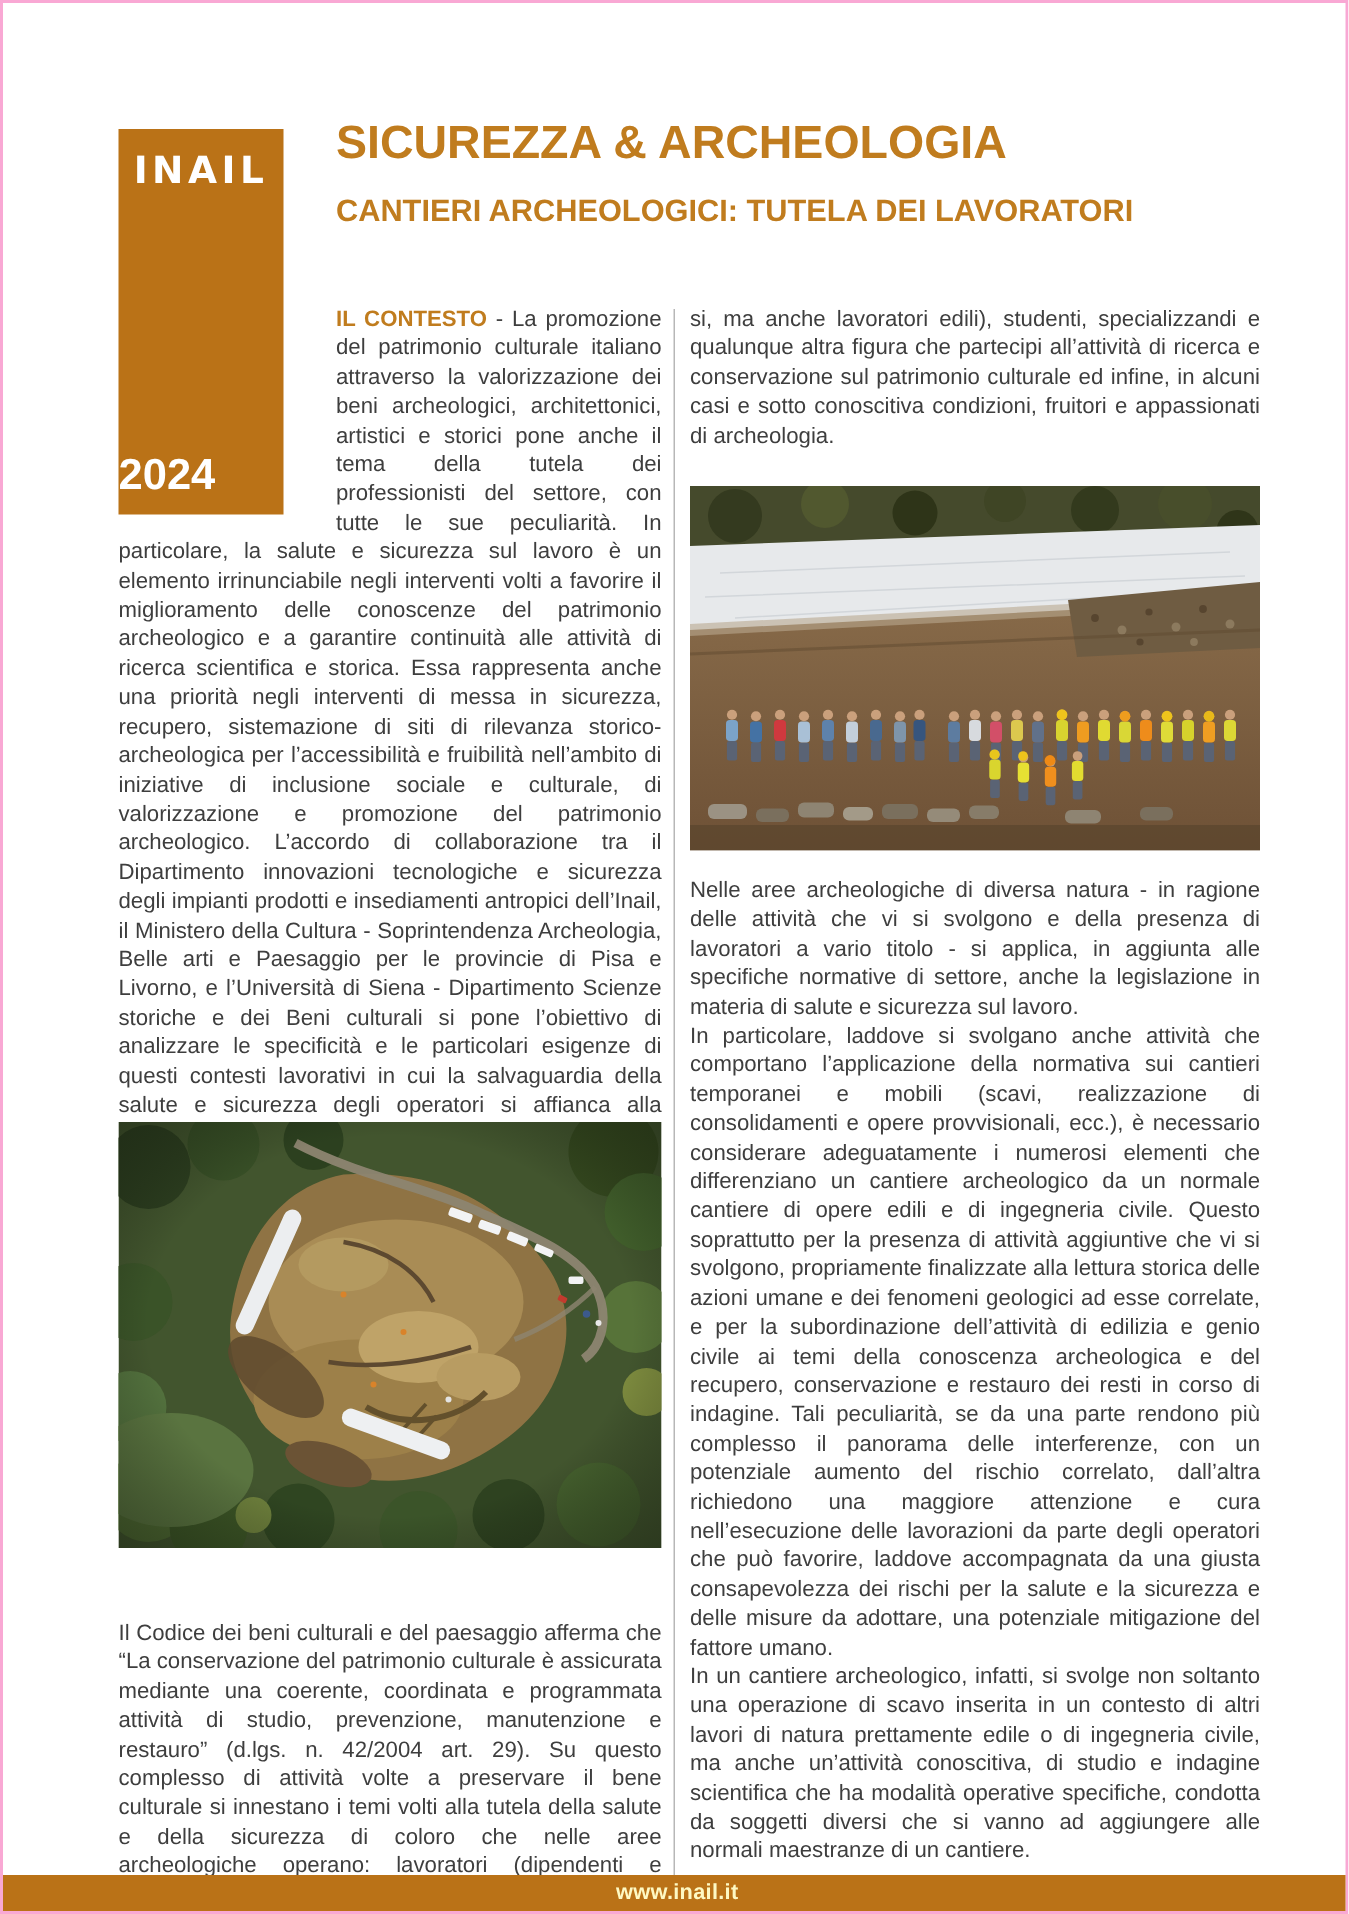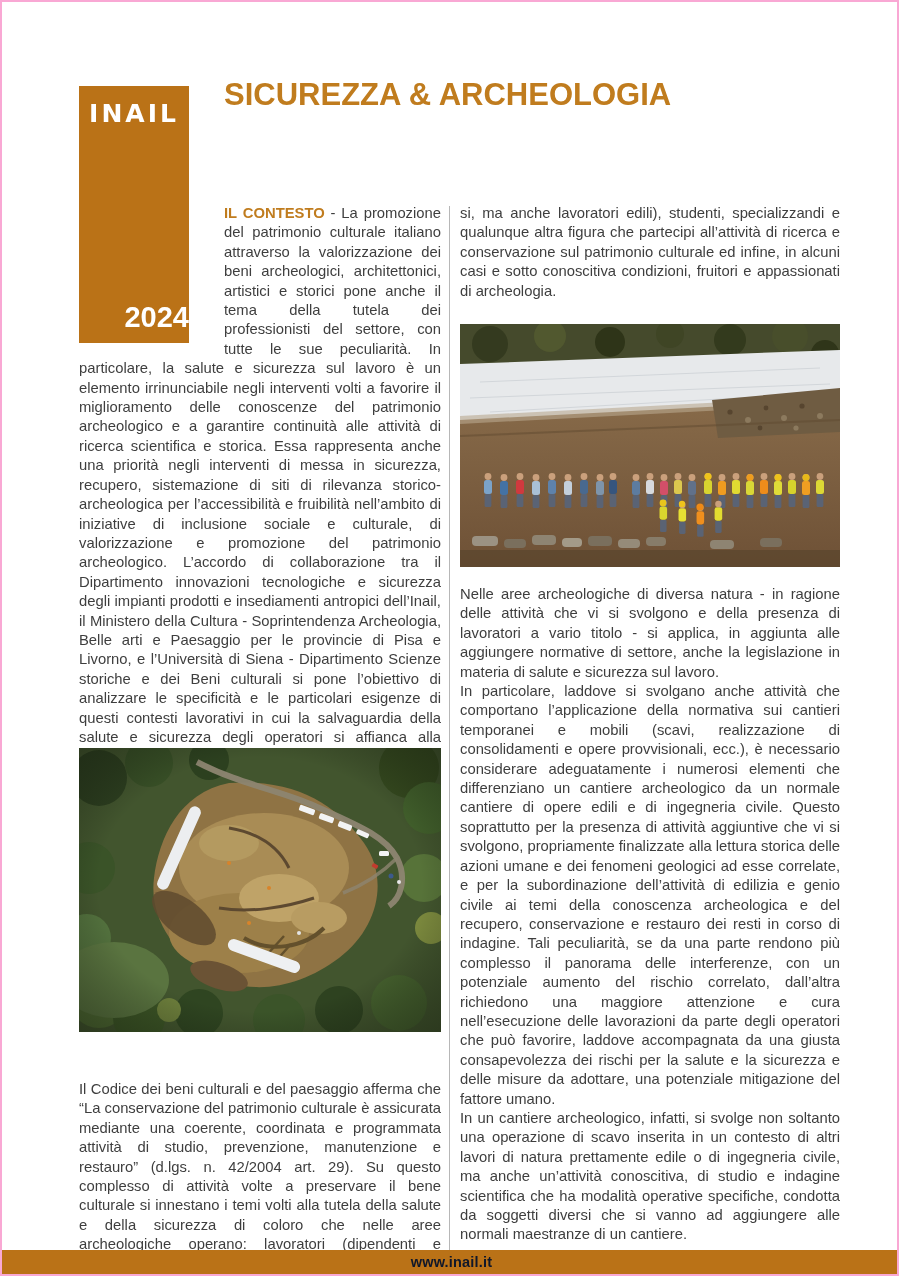--- a/index.html
+++ b/index.html
@@ -16,21 +16,21 @@
   .logo-box{
     position:absolute;left:77px;top:84px;width:110px;height:257px;
     background:var(--accent-orange,#ba7217);
   }
   .logo-text{
     margin-top:13px;text-align:center;
     font-family:"DejaVu Sans",sans-serif;
     font-weight:800;font-size:25px;letter-spacing:3px;color:#ffffff;
   }
   .year{
-    position:absolute;bottom:9px;left:0;width:100%;text-align:right;
+    position:absolute;bottom:9px;left:0;width:100%;text-align:left;
     font-weight:700;font-size:29px;color:#ffffff;
   }
   .title{
     position:absolute;left:222px;top:76px;width:640px;
     font-weight:700;font-size:31px;line-height:34px;
     color:var(--title-orange,#bf7b1e);
   }
   .subtitle{
     position:absolute;left:222px;top:126px;width:640px;
     font-weight:700;font-size:20.5px;line-height:26.5px;
@@ -56,34 +56,35 @@
   .photo{position:absolute;display:block;}
   .photo-aerial{left:77px;top:746px;width:362px;height:284px;}
   .photo-group{left:458px;top:322px;width:380px;height:243px;}
   
   .footer{
     position:absolute;left:0;bottom:0;width:899px;height:24px;
     background:var(--accent-orange,#ba7217);z-index:3;
     display:flex;align-items:center;justify-content:center;
   }
   .footer-url{
-    color:#0f172a;font-weight:700;font-size:14.5px;letter-spacing:.2px;
+    color:#fef9c3;font-weight:700;font-size:14.5px;letter-spacing:.2px;
   }
 </style>
 </head>
 <body>
 
 <div class="page">
 
   <div class="logo-box">
     <div class="logo-text">INAIL</div>
     <div class="year">2024</div>
   </div>
   <div class="title">SICUREZZA &amp; ARCHEOLOGIA</div>
   <div class="subtitle">
+    <div>CANTIERI ARCHEOLOGICI: TUTELA DEI LAVORATORI</div>
   </div>
 
   <div class="divider"></div>
 
   <div class="col-left-top body-text">
     <div class="wrap-spacer"></div>
     <p><span class="ctx">IL CONTESTO</span><span> - La promozione del patrimonio culturale italiano attraverso la valorizzazione dei beni archeologici, architettonici, artistici e storici pone anche il tema della tutela dei professionisti del settore, con tutte le sue peculiarità. In particolare, la salute e sicurezza sul lavoro è un elemento irrinunciabile negli interventi volti a favorire il miglioramento delle conoscenze del patrimonio archeologico e a garantire continuità alle attività di ricerca scientifica e storica. Essa rappresenta anche una priorità negli interventi di messa in sicurezza, recupero, sistemazione di siti di rilevanza storico-archeologica per l’accessibilità e fruibilità nell’ambito di iniziative di inclusione sociale e culturale, di valorizzazione e promozione del patrimonio archeologico. L’accordo di collaborazione tra il Dipartimento innovazioni tecnologiche e sicurezza degli impianti prodotti e insediamenti antropici dell’Inail, il Ministero della Cultura - Soprintendenza Archeologia, Belle arti e Paesaggio per le provincie di Pisa e Livorno, e l’Università di Siena - Dipartimento Scienze storiche e dei Beni culturali si pone l’obiettivo di analizzare le specificità e le particolari esigenze di questi contesti lavorativi in cui la salvaguardia della salute e sicurezza degli operatori si affianca alla salvaguardia del bene culturale.</span></p>
   </div>
 
   <svg class="photo photo-aerial" viewBox="0 0 362 284" aria-hidden="true">
@@ -250,21 +251,21 @@
         <rect x="102" y="214" width="20" height="9" rx="4" fill="#a39a88"></rect>
       <rect x="128" y="212" width="24" height="10" rx="4" fill="#7a6f5d"></rect>
         <rect x="158" y="215" width="22" height="9" rx="4" fill="#958b79"></rect>
       <rect x="186" y="213" width="20" height="9" rx="4" fill="#877c69"></rect>
         <rect x="250" y="216" width="24" height="9" rx="4" fill="#8e8472"></rect>
       <rect x="300" y="214" width="22" height="9" rx="4" fill="#7a6f5d"></rect>
     </g>
   </svg>
 
   <div class="col-right-bottom body-text">
-    <p>Nelle aree archeologiche di diversa natura - in ragione delle attività che vi si svolgono e della presenza di lavoratori a vario titolo - si applica, in aggiunta alle aggiungere normative di settore, anche la legislazione in materia di salute e sicurezza sul lavoro.</p>
+    <p>Nelle aree archeologiche di diversa natura - in ragione delle attività che vi si svolgono e della presenza di lavoratori a vario titolo - si applica, in aggiunta alle specifiche normative di settore, anche la legislazione in materia di salute e sicurezza sul lavoro.</p>
     <p>In particolare, laddove si svolgano anche attività che comportano l’applicazione della normativa sui cantieri temporanei e mobili (scavi, realizzazione di consolidamenti e opere provvisionali, ecc.), è necessario considerare adeguatamente i numerosi elementi che differenziano un cantiere archeologico da un normale cantiere di opere edili e di ingegneria civile. Questo soprattutto per la presenza di attività aggiuntive che vi si svolgono, propriamente finalizzate alla lettura storica delle azioni umane e dei fenomeni geologici ad esse correlate, e per la subordinazione dell’attività di edilizia e genio civile ai temi della conoscenza archeologica e del recupero, conservazione e restauro dei resti in corso di indagine. Tali peculiarità, se da una parte rendono più complesso il panorama delle interferenze, con un potenziale aumento del rischio correlato, dall’altra richiedono una maggiore attenzione e cura nell’esecuzione delle lavorazioni da parte degli operatori che può favorire, laddove accompagnata da una giusta consapevolezza dei rischi per la salute e la sicurezza e delle misure da adottare, una potenziale mitigazione del fattore umano.</p>
     <p>In un cantiere archeologico, infatti, si svolge non soltanto una operazione di scavo inserita in un contesto di altri lavori di natura prettamente edile o di ingegneria civile, ma anche un’attività conoscitiva, di studio e indagine scientifica che ha modalità operative specifiche, condotta da soggetti diversi che si vanno ad aggiungere alle normali maestranze di un cantiere.</p>
   </div>
 
   <div class="footer">
     <span class="footer-url">www.inail.it</span>
   </div>
 
 </div>
 

